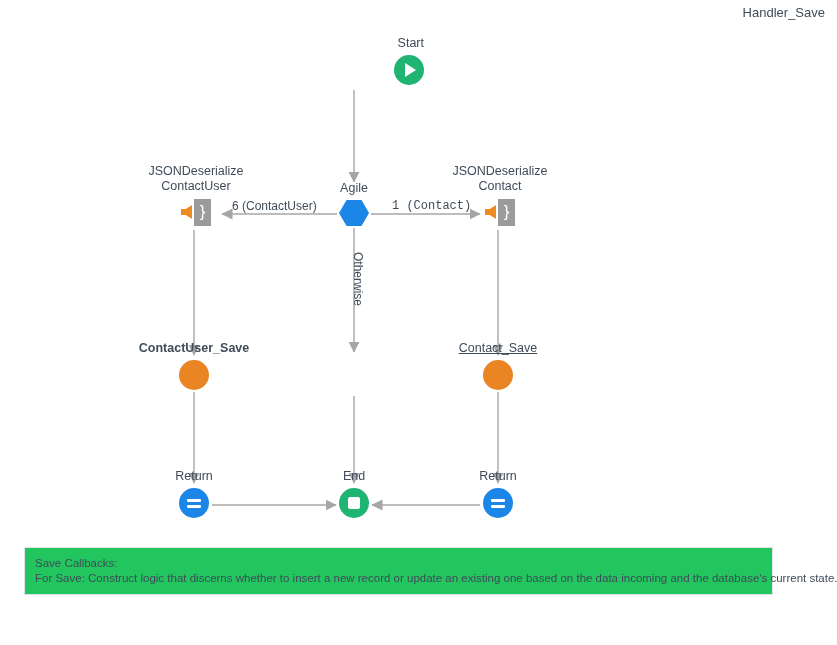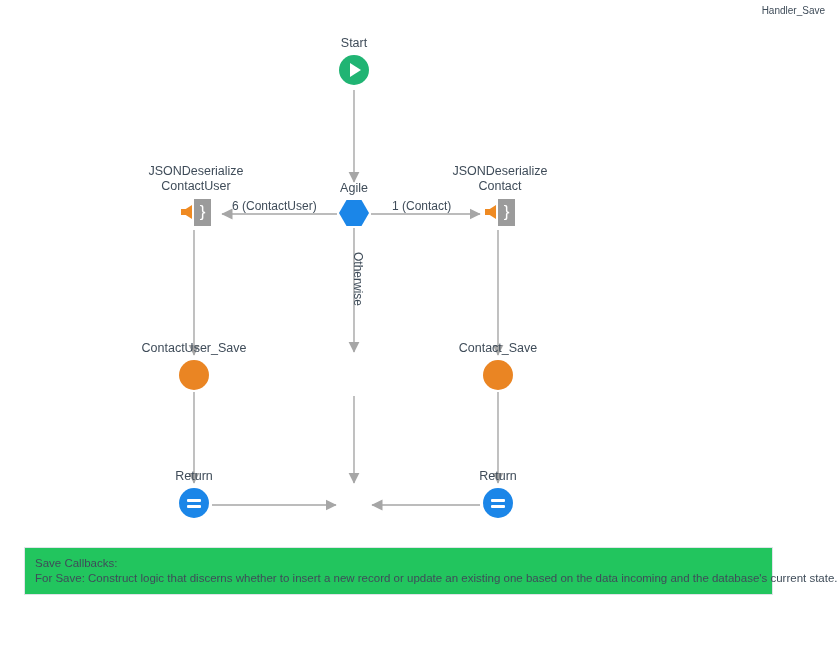--- a/index.html
+++ b/index.html
@@ -14,21 +14,21 @@
     font-family: "Liberation Sans", sans-serif;
     color: #3f4c59;
     overflow: hidden;
   }
 
   
   #flow-title {
     position: absolute;
     top: 5px;
     right: 12px;
-    font-size: 10px;
+    font-size: 13px;
     color: #3f4c59;
     white-space: nowrap;
   }
 
   
   #flow-canvas {
     position: absolute;
     left: 0;
     top: 0;
     width: 837px;
@@ -223,21 +223,21 @@
       <line x1="498" y1="392" x2="498" y2="483" marker-end="url(#ah)"></line>
 
       <line x1="354" y1="396" x2="354" y2="483" marker-end="url(#ah)"></line>
 
       <line x1="212" y1="505" x2="336" y2="505" marker-end="url(#ah)"></line>
 
       <line x1="480" y1="505" x2="372" y2="505" marker-end="url(#ah)"></line>
     </g>
   </svg>
 
-  <div class="node" style="left:354px; top:36px;">
+  <div class="node" style="left:354px; top:36px;text-align:right;">
     <div class="nlabel">Start</div>
     <div class="glyph"><div class="start-circle"></div></div>
   </div>
 
   <div class="node" style="left:354px; top:181px;">
     <div class="nlabel">Agile</div>
     <div class="glyph"><div class="hexagon"></div></div>
   </div>
 
   <div class="node" style="left:196px; top:164px;">
@@ -256,43 +256,47 @@
 Contact</div>
     <div class="glyph">
       <div class="jsonnode">
         <div class="arrow-in"></div>
         <div class="brace-box">}</div>
       </div>
     </div>
   </div>
 
 
-  <div class="node" style="left:194px; top:341px;">
+  <div class="node" style="left:194px; top:341px;font-weight:bold;">
     <div class="nlabel">ContactUser_Save</div>
     <div class="glyph"><div class="orange-dot"></div></div>
   </div>
 
-  <div class="node" style="left:498px; top:341px;">
+  <div class="node" style="left:498px; top:341px;text-decoration:underline;">
     <div class="nlabel">Contact_Save</div>
     <div class="glyph"><div class="orange-dot"></div></div>
   </div>
 
   <div class="node" style="left:194px; top:469px;">
     <div class="nlabel">Return</div>
     <div class="glyph"><div class="return-circle"></div></div>
   </div>
 
   <div class="node" style="left:498px; top:469px;">
     <div class="nlabel">Return</div>
     <div class="glyph"><div class="return-circle"></div></div>
   </div>
 
+  <div class="node" style="left:354px; top:469px;">
+    <div class="nlabel">End</div>
+    <div class="glyph"><div class="end-circle"></div></div>
+  </div>
 
   <div class="wire-label" style="left:232px; top:199px;">6 (ContactUser)</div>
-  <div class="wire-label" style="left:392px; top:199px;">1 (Contact)</div>
+  <div class="wire-label" style="left:392px; top:199px;font-family:Liberation Mono, monospace;">1 (Contact)</div>
   <div class="wire-label vertical" style="left:365px; top:252px;">Otherwise</div>
 
 </div>
 
 <div id="note-panel">
   <div class="nline">Save Callbacks:</div>
   <div class="nline">For Save: Construct logic that discerns whether to insert a new record or update an existing one based on the data incoming and the database's current state.</div>
 </div>
 
 </body></html>

